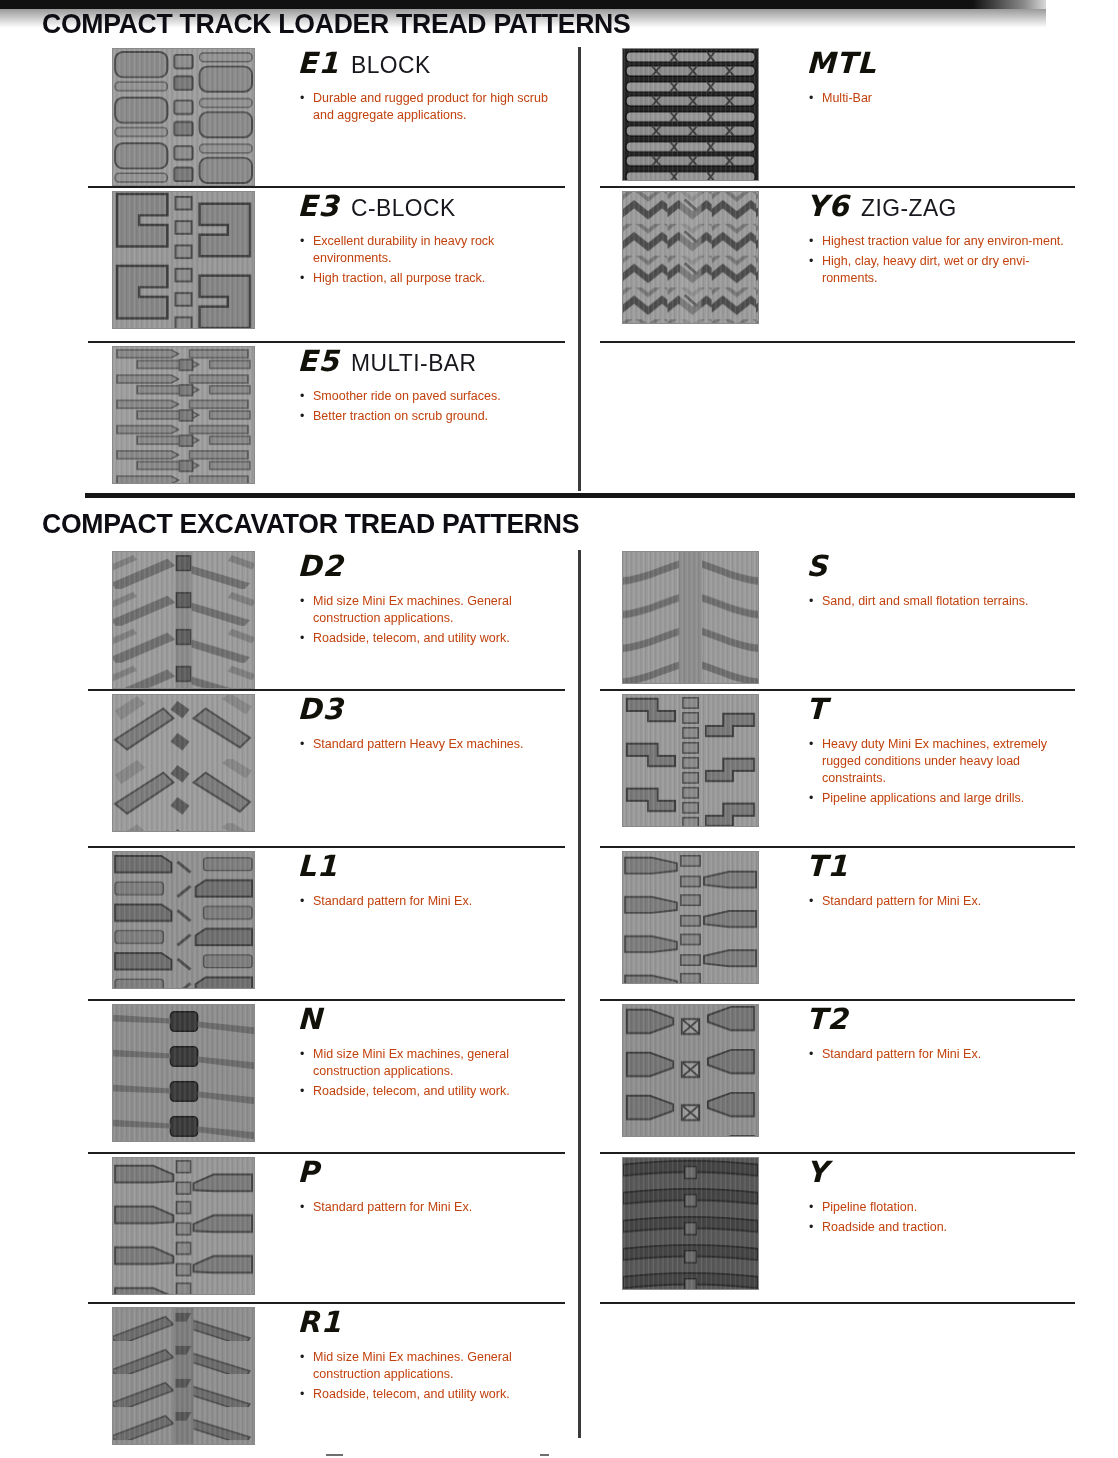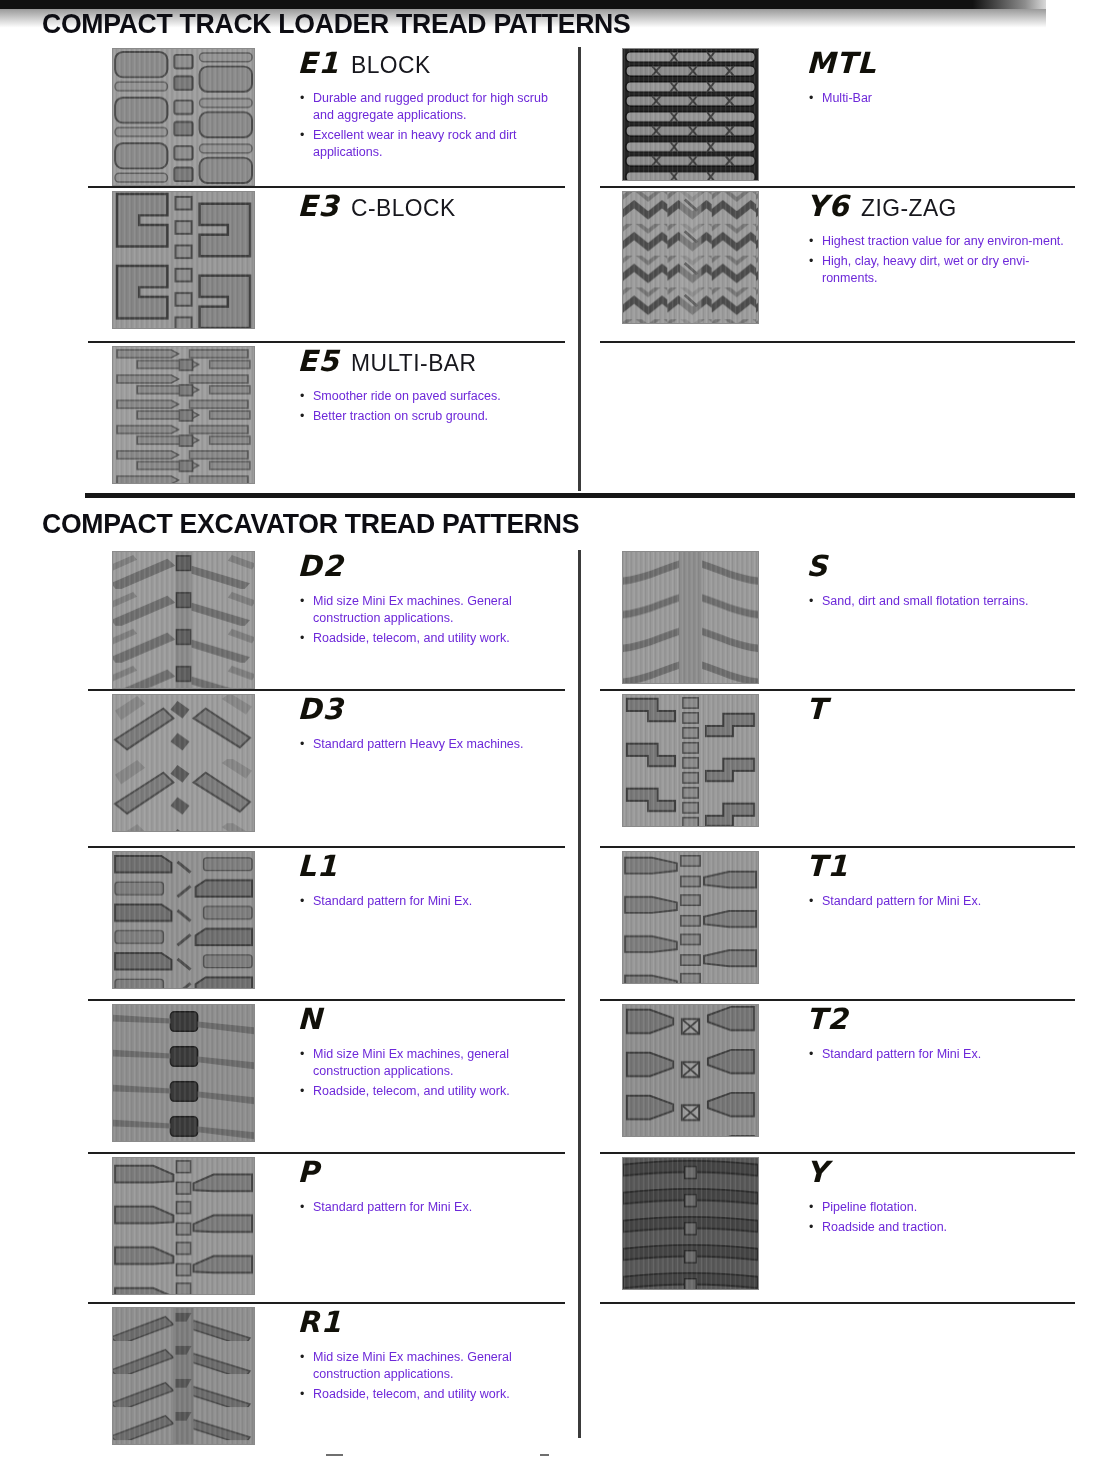--- a/index.html
+++ b/index.html
@@ -41,21 +41,21 @@
   .cr .info{width:272px;}
   .title-line{margin:0 0 10px 0;white-space:nowrap;}
   .code{display:inline-block;font-family:"DejaVu Sans",sans-serif;font-style:italic;
         font-weight:900;font-size:29px;letter-spacing:1px;color:#111009;
         transform:skewX(-4deg);line-height:1.1;}
   .suffix{display:inline-block;font-size:24px;font-weight:400;letter-spacing:0.5px;
           color:#17171d;margin-left:9px;transform:scaleX(0.95);transform-origin:left;
           line-height:1.1;vertical-align:baseline;}
   ul.bullets{margin:0;padding:0;list-style:none;}
   ul.bullets li{position:relative;padding-left:13px;margin:0 0 3px 0;font-size:12.5px;
-                line-height:1.36;color:#6d28d9;}
+                line-height:1.36;color:#c2410c;}
   ul.bullets li::before{content:"\2022";position:absolute;left:0;top:0;color:#1c1c1c;}
 </style>
 </head>
 <body>
 
 <div class="page">
   <div class="topbar"></div>
   <div class="topfade"></div>
 
   <h1 class="sec-title" id="title1">COMPACT TRACK LOADER TREAD PATTERNS</h1>
@@ -81,21 +81,20 @@
             </pattern>
             <rect width="140" height="140" fill="url(#pat_e1_000r)"></rect>
           </svg>
         </div>
     <div class="info">
       <div class="title-line">
         <span class="code">E1</span><span class="suffix">BLOCK</span>
       </div>
       <ul class="bullets">
             <li>Durable and rugged product for high scrub and aggregate applications.</li>
-            <li>Excellent wear in heavy rock and dirt applications.</li>
           </ul>
     </div>
   </div>
       <div class="item cl sep" style="grid-area: 2 / 1;">
     <div class="thumb">
           <svg viewBox="0 0 140 140" preserveAspectRatio="none">
             <defs>
               <pattern id="pat_e3_001" width="140" height="74" patternUnits="userSpaceOnUse">
                 <rect width="140" height="74" fill="#989898"></rect>
                 <path d="M4 2 h50 v22 h-28 v10 h28 v22 h-50 z" fill="#868686" stroke="#3f3f3f" stroke-width="2.5"></path>
@@ -112,20 +111,24 @@
               <line x1="1.5" y1="0" x2="1.5" y2="140" stroke="rgba(255,255,255,0.10)" stroke-width="1"></line>
               <line x1="3.5" y1="0" x2="3.5" y2="140" stroke="rgba(0,0,0,0.08)" stroke-width="1"></line>
             </pattern>
             <rect width="140" height="140" fill="url(#pat_e3_001r)"></rect>
           </svg>
         </div>
     <div class="info">
       <div class="title-line">
         <span class="code">E3</span><span class="suffix">C-BLOCK</span>
       </div>
+      <ul class="bullets">
+            <li>Excellent durability in heavy rock environments.</li>
+            <li>High traction, all purpose track.</li>
+          </ul>
     </div>
   </div>
       <div class="item cl" style="grid-area: 3 / 1;">
     <div class="thumb">
           <svg viewBox="0 0 140 140" preserveAspectRatio="none">
             <defs>
               <pattern id="pat_e5_002" width="140" height="26" patternUnits="userSpaceOnUse">
                 <rect width="140" height="26" fill="#9e9e9e"></rect>
                 <g fill="#898989" stroke="#595959" stroke-width="1.6">
                   <path d="M4 3 h54 l7 4 l-7 4 h-54 z"></path>
@@ -463,20 +466,24 @@
               <line x1="1.5" y1="0" x2="1.5" y2="140" stroke="rgba(255,255,255,0.10)" stroke-width="1"></line>
               <line x1="3.5" y1="0" x2="3.5" y2="140" stroke="rgba(0,0,0,0.08)" stroke-width="1"></line>
             </pattern>
             <rect width="140" height="140" fill="url(#pat_t_111r)"></rect>
           </svg>
         </div>
     <div class="info">
       <div class="title-line">
         <span class="code">T</span>
       </div>
+      <ul class="bullets">
+            <li>Heavy duty Mini Ex machines, extremely rugged conditions under heavy load constraints.</li>
+            <li>Pipeline applications and large drills.</li>
+          </ul>
     </div>
   </div>
       <div class="item cr sep" style="grid-area: 3 / 2;">
     <div class="thumb">
           <svg viewBox="0 0 140 140" preserveAspectRatio="none">
             <defs>
               <pattern id="pat_t1_112" width="140" height="42" patternUnits="userSpaceOnUse">
                 <rect width="140" height="42" fill="#979797"></rect>
                 <path d="M2 6 h28 l26 6 v8 l-26 3 h-28 z" fill="#7d7d7d" stroke="#474747" stroke-width="2"></path>
                 <path d="M138 21 h-28 l-26 6 v8 l26 3 h28 z" fill="#7d7d7d" stroke="#474747" stroke-width="2"></path>

